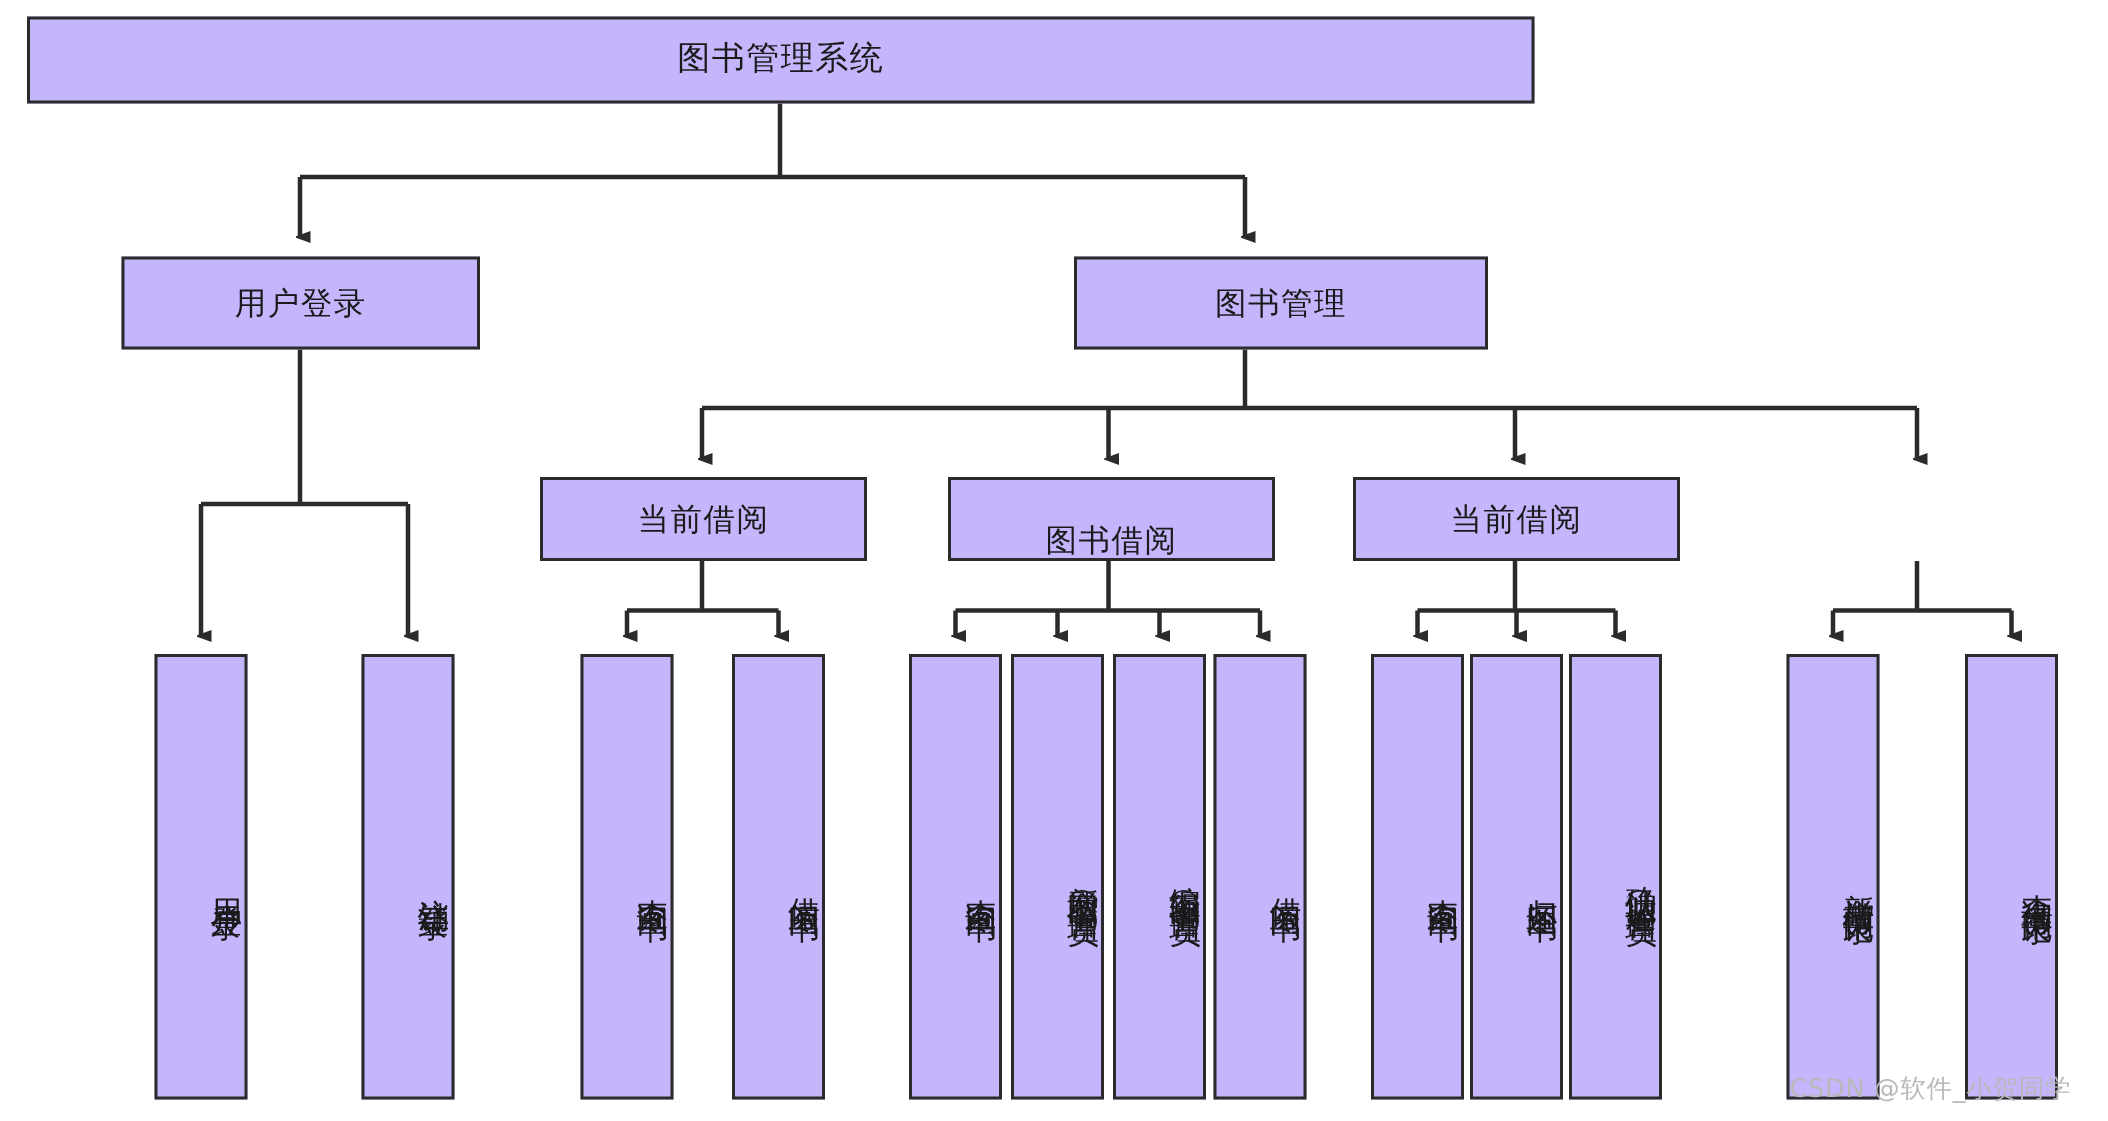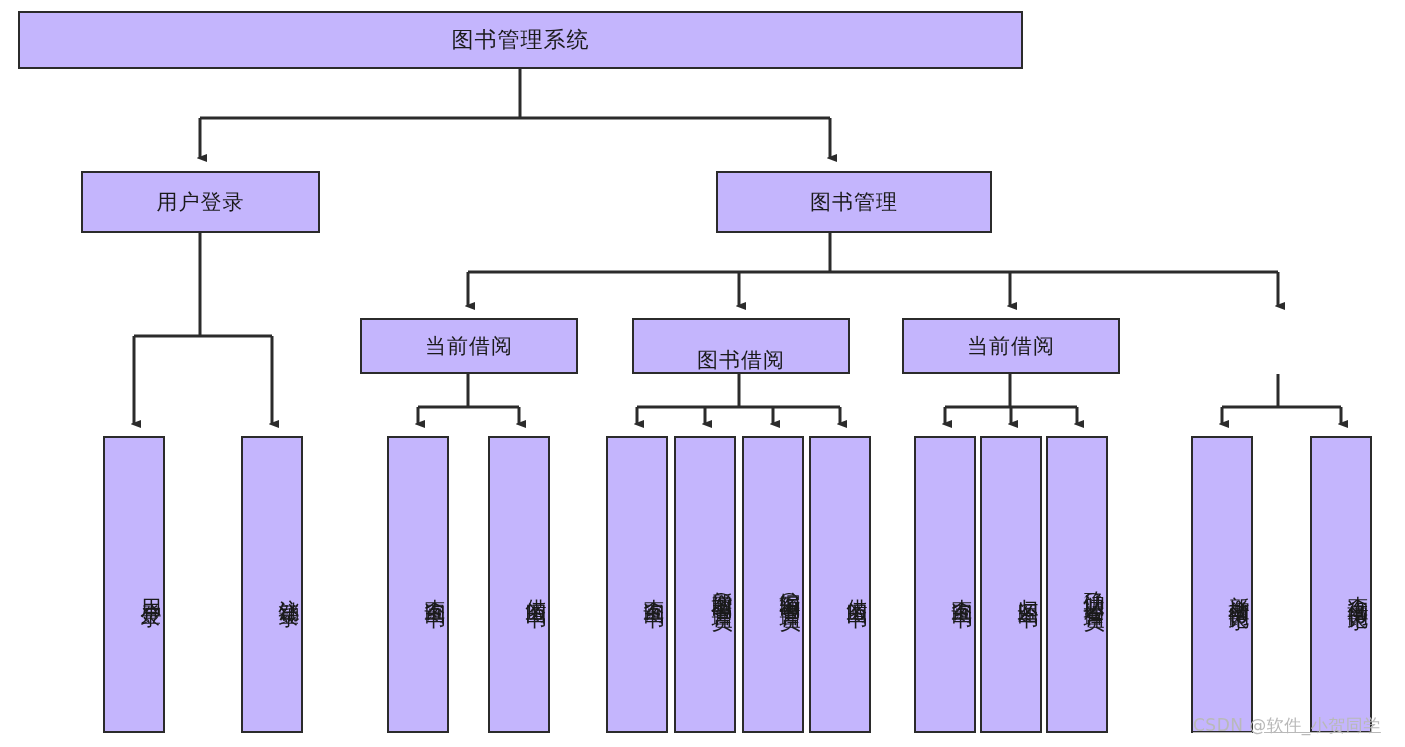--- a/index.html
+++ b/index.html
@@ -61,21 +61,20 @@
     width: 1405px;
     height: 747px;
     pointer-events: none;
   }
   .wm {
     position: absolute;
     font-size: 17px;
     color: #b9b9b9;
     white-space: nowrap;
     letter-spacing: 0.5px;
-    text-decoration: underline;
   }
 </style>
 </head>
 <body>
 
 <div id="canvas">
 
   <svg id="edges" viewBox="0 0 1405 747">
     <defs>
       <marker id="arrow" markerWidth="10" markerHeight="10" refX="4" refY="7" orient="auto" markerUnits="userSpaceOnUse">

